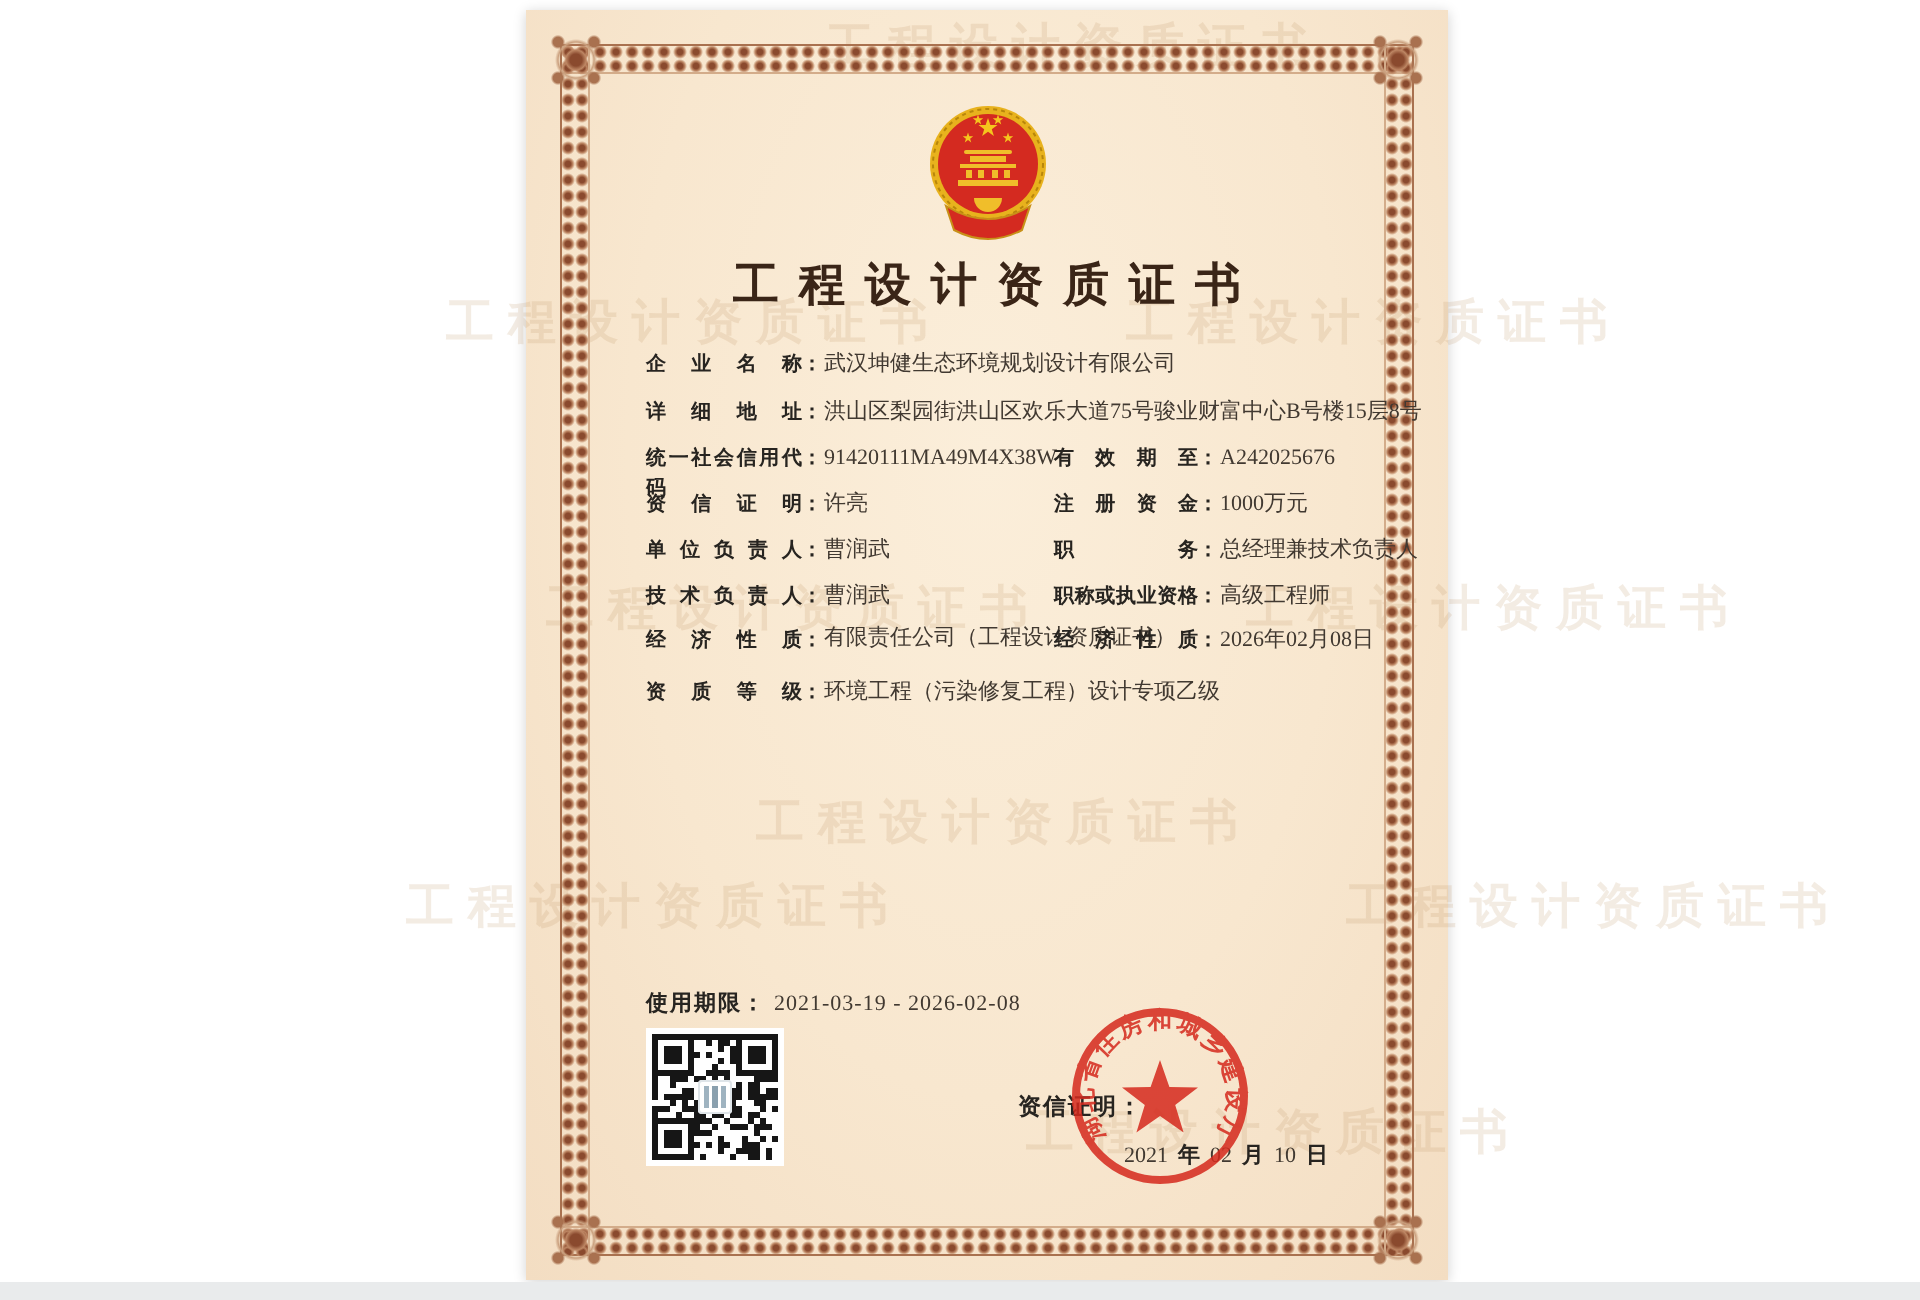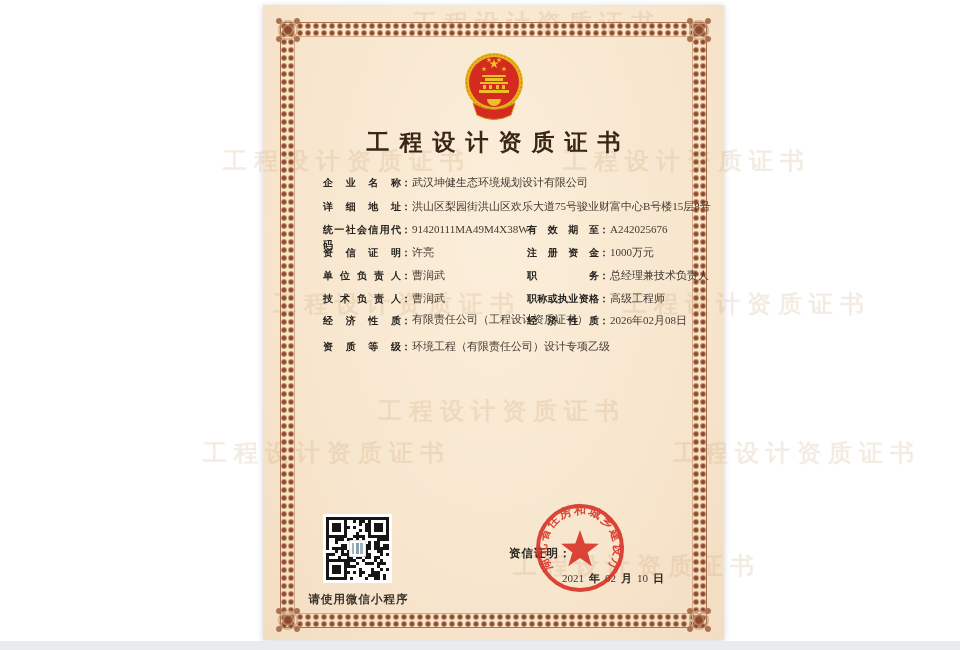--- a/index.html
+++ b/index.html
@@ -162,24 +162,27 @@
       </div>
       <div class="row r6">
         <span class="fl"><span class="lbl">技术负责人</span><span class="colon">：</span><span class="val">曹润武</span></span>
         <span class="fr"><span class="lbl">职称或执业资格</span><span class="colon">：</span><span class="val">高级工程师</span></span>
       </div>
       <div class="row r7">
         <span class="fl"><span class="lbl">经济性质</span><span class="colon">：</span><span class="val">有限责任公司（工程设计资质证书）</span></span>
         <span class="fr"><span class="lbl">经济性质</span><span class="colon">：</span><span class="val">2026年02月08日</span></span>
       </div>
       <div class="row r8">
-        <span class="fl"><span class="lbl">资质等级</span><span class="colon">：</span><span class="val">环境工程（有限责任公司）设计专项乙级</span></span>
-      </div>
-    </div>
-
+        <span class="fl"><span class="lbl">资质等级</span><span class="colon">：</span><span class="val">环境工程（污染修复工程）设计专项乙级</span></span>
+      </div>
+    </div>
+
+    <div class="line validity">
+      <span class="blabel">使用期限</span><span class="blabel">：</span><span class="bval">2021-03-19 - 2026-02-08</span>
+    </div>
 
     <div class="qr">
       <div class="qr-mods">
           <i style="left:21px;top:0px"></i>
           <i style="left:24px;top:0px"></i>
           <i style="left:27px;top:0px"></i>
           <i style="left:30px;top:0px"></i>
           <i style="left:33px;top:0px"></i>
           <i style="left:36px;top:0px"></i>
           <i style="left:39px;top:0px"></i>
@@ -303,21 +306,20 @@
           <i style="left:48px;top:60px"></i>
           <i style="left:51px;top:60px"></i>
           <i style="left:57px;top:60px"></i>
         </div>
       <div class="fp a"></div>
       <div class="fp b"></div>
       <div class="fp c"></div>
       <div class="qr-logo"></div>
     </div>
     <div class="qr-cap">
-      <div>请使用微信小程序</div>
     </div>
 
     <div class="issuer">
       <span>资信证明</span><span>：</span>
     </div>
     <div class="dateline">
       <span class="num">2021</span><span class="unit">年</span><span class="num">02</span><span class="unit">月</span><span class="num">10</span><span class="unit">日</span>
     </div>
 
     <svg class="seal" width="94" height="94" viewBox="0 0 94 94">

